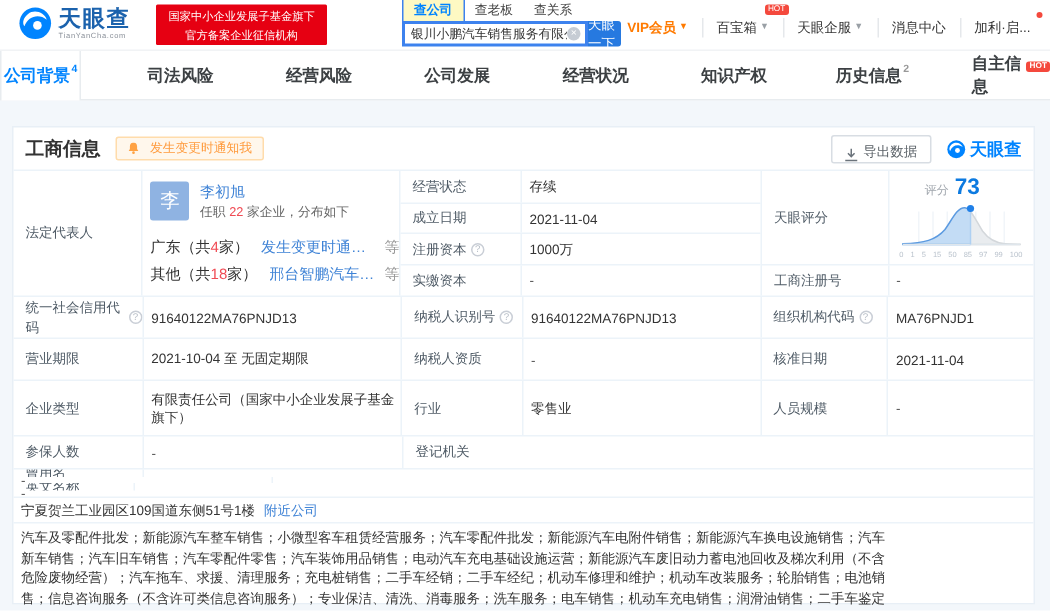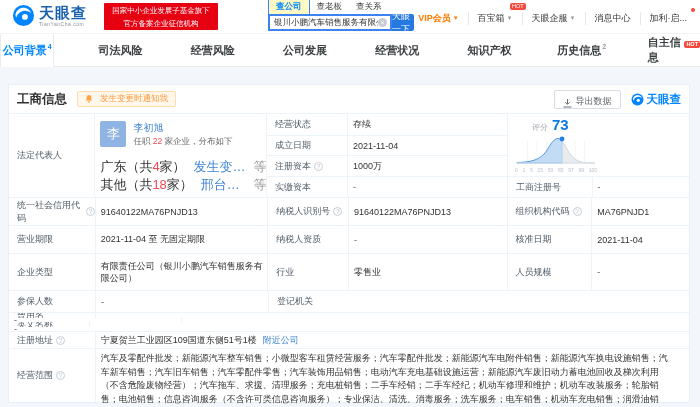--- a/index.html
+++ b/index.html
@@ -57,21 +57,21 @@
   .dash { color:#555; }
   .info-i { display:inline-block; width:9px; height:9px; border:1px solid #c9ced6; border-radius:50%; color:#b6bdc6; font-size:6.5px; line-height:7px; text-align:center; margin-left:3px; flex:0 0 auto; }
   .link { color:#3f83d6; cursor:pointer; }
   .red { color:#f04b54; }
 
   .r1 { height:84px; }
   .rep-cell { position:relative; }
   .avatar { position:absolute; left:5px; top:7px; width:26px; height:26px; background:#8fb3e2; border-radius:2px; color:#fff; font-size:13px; line-height:26px; text-align:center; }
   .rep-name { position:absolute; left:38px; top:7px; font-size:10px; color:#3f83d6; cursor:pointer; }
   .rep-tenure { position:absolute; left:38px; top:22px; font-size:8.5px; color:#666; white-space:nowrap; }
-  .rep-row { position:absolute; left:5px; display:flex; align-items:flex-end; width:166px; font-size:13px; white-space:nowrap; }
+  .rep-row { position:absolute; left:5px; display:flex; align-items:flex-end; width:166px; font-size:10px; white-space:nowrap; }
   .rep-row .company { color:#3f83d6; overflow:hidden; text-overflow:ellipsis; flex:1; margin-left:8px; cursor:pointer; }
   .rep-row .more { color:#999; margin-left:4px; }
   .r1-right { display:flex; width:422px; }
   .r1-leftcol { width:240px; display:flex; flex-direction:column; }
   .subrow { display:flex; height:21px; border-top:1px solid #ecf3f9;justify-content:space-between; }
   .subrow:first-child { border-top:none; }
   .r1-scorecol { width:182px; display:flex; flex-direction:column; border-left:1px solid #ecf3f9; }
   .score-cell { height:63px; display:flex; }
   .score-lbl { width:85px; display:flex; align-items:center; font-size:9px; color:#4f5b66; padding-left:8px; border-right:1px solid #ecf3f9; }
   .score-chart { width:97px; position:relative; }
@@ -243,20 +243,21 @@
           </div>
           <div class="cell val c2v">1000万</div>
         </div>
         <div class="subrow">
           <div class="cell lbl c2l">实缴资本</div>
           <div class="cell val c2v dash">-</div>
         </div>
       </div>
       <div class="r1-scorecol">
         <div class="score-cell">
+          <div class="score-lbl">天眼评分</div>
           <div class="score-chart">
             <span class="score-top">
               <span class="score-word">评分</span>
               <span class="score-num">73</span>
             </span>
             <svg class="score-svg" width="82" height="34" viewBox="0 0 82 34">
               <g stroke="#f1f5f9" stroke-width="1">
                 <path d="M12.5 8V30M22 8V30M31.5 8V30M41 8V30M50.5 8V30M60 8V30M69.5 8V30"></path>
               </g>
               <defs>
@@ -307,61 +308,53 @@
     <div class="cell val c2v">91640122MA76PNJD13</div>
     <div class="cell lbl c3l">
         <span>组织机构代码</span>
         <span class="info-i">?</span>
       </div>
     <div class="cell val c3v">MA76PNJD1</div>
   </div>
 
   <div class="row r3">
     <div class="cell lbl c1l">营业期限</div>
-    <div class="cell val c1v">2021-11-04 至 无固定期限</div>
+    <div class="cell val c1v">2021-10-04 至 无固定期限</div>
     <div class="cell lbl c2l">纳税人资质</div>
     <div class="cell val c2v dash">-</div>
     <div class="cell lbl c3l">核准日期</div>
     <div class="cell val c3v">2021-11-04</div>
   </div>
 
   <div class="row r4">
     <div class="cell lbl c1l">企业类型</div>
-    <div class="cell val c1v">有限责任公司（银川小鹏汽车销售服务有限公司）</div>
+    <div class="cell val c1v">有限责任公司（国家中小企业发展子基金旗下）</div>
     <div class="cell lbl c2l">行业</div>
     <div class="cell val c2v">零售业</div>
     <div class="cell lbl c3l">人员规模</div>
     <div class="cell val c3v dash">-</div>
   </div>
 
   <div class="row r5">
     <div class="cell lbl c1l">参保人数</div>
     <div class="cell val c1v dash">-</div>
     <div class="cell lbl c2l">登记机关</div>
   </div>
 
   <div class="row r6">
     <div class="cell lbl c1l">曾用名</div>
     <div class="cell val c1v dash">-</div>
     <div class="cell lbl c2l">英文名称</div>
     <div class="cell val dash" style="width:341px">-</div>
   </div>
 
   <div class="row r7">
-    <div class="cell lbl c1l">
-        <span>注册地址</span>
-        <span class="info-i">?</span>
-      </div>
     <div class="cell widev">
       <span>宁夏贺兰工业园区109国道东侧51号1楼</span>
       <span class="link">附近公司</span>
     </div>
   </div>
 
   <div class="row r8">
-    <div class="cell lbl c1l">
-        <span>经营范围</span>
-        <span class="info-i">?</span>
-      </div>
     <div class="scope-cell">汽车及零配件批发；新能源汽车整车销售；小微型客车租赁经营服务；汽车零配件批发；新能源汽车电附件销售；新能源汽车换电设施销售；汽车新车销售；汽车旧车销售；汽车零配件零售；汽车装饰用品销售；电动汽车充电基础设施运营；新能源汽车废旧动力蓄电池回收及梯次利用（不含危险废物经营）；汽车拖车、求援、清理服务；充电桩销售；二手车经销；二手车经纪；机动车修理和维护；机动车改装服务；轮胎销售；电池销售；信息咨询服务（不含许可类信息咨询服务）；专业保洁、清洗、消毒服务；洗车服务；电车销售；机动车充电销售；润滑油销售；二手车鉴定评估（依法须经批准的项目，经相关部门批准后方可开展经营活动）</div>
   </div>
 
 </div>
 
 </body></html>

